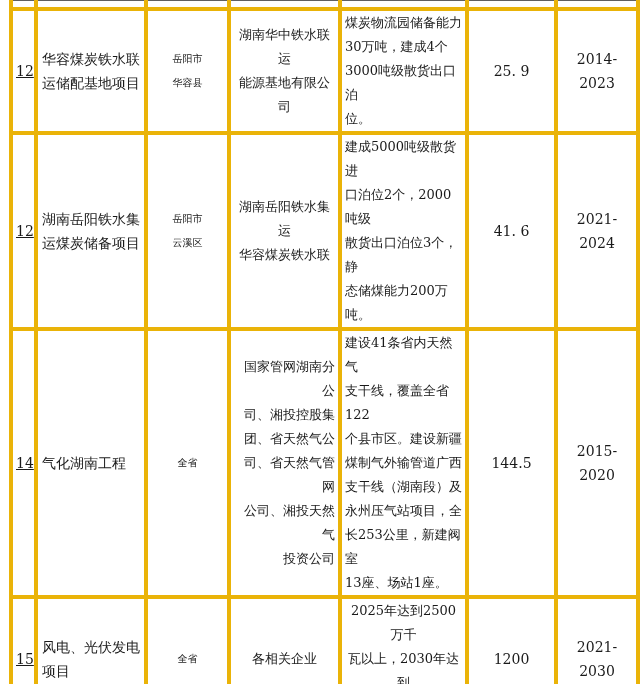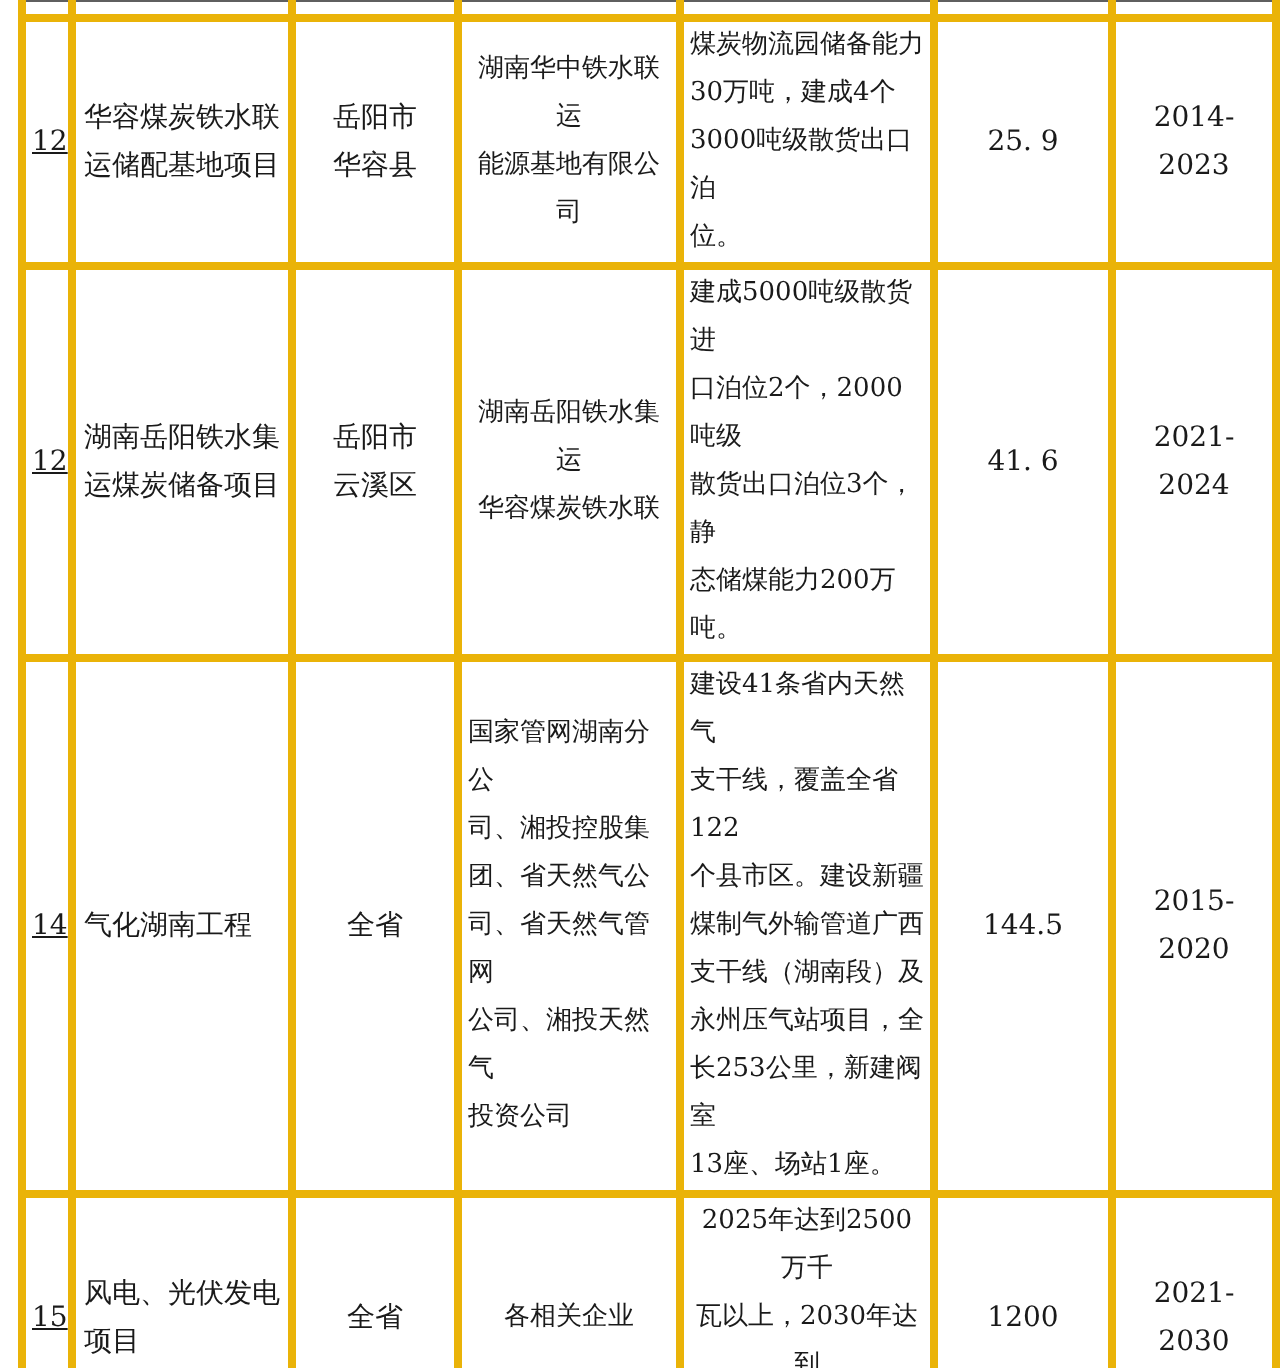--- a/index.html
+++ b/index.html
@@ -3,25 +3,25 @@
 <meta charset="utf-8">
 <style>
   html,body{margin:0;padding:0;background:#ffffff;width:640px;height:684px;overflow:hidden;}
   body{font-family:"DejaVu Serif","Liberation Serif",serif;color:#1a1a1a;}
   .table-wrap{position:absolute;left:9px;top:0;width:627px;}
   table{border-collapse:collapse;table-layout:fixed;width:627px;}
   td{border:4px solid #eab308;vertical-align:middle;overflow:hidden;
      white-space:pre-line;padding:0 3px;font-size:13px;line-height:24px;text-align:center;}
   td.no{font-size:14px;text-decoration:underline;}
   td.name{text-align:left;font-size:14px;line-height:24px;padding-left:4px;}
-  td.loc{font-size:14px;margin-left:42px;}
+  td.loc{font-size:10px;margin-left:42px;}
   td.comp{line-height:24px;margin-top:16px;}
   td.cont{text-align:left;}
   td.cont.cc{text-align:center;}
-  td.l{text-align:left;}
+  td.l{text-align:right;}
   td.inv,td.yrs{font-size:14px;}
   tr.partial-top td{border-top:1px solid #5f5f5f;border-bottom:2px solid #1c1c1c;}
   tr.section td{border-top:2px solid #1c1c1c;border-bottom:2px solid #1c1c1c;}
   tr.section td.sec-title{font-weight:bold;font-size:14px;text-align:left;padding-left:4px;
     letter-spacing:0.5px;}
 </style>
 </head>
 <body>
 
 <div class="table-wrap">

